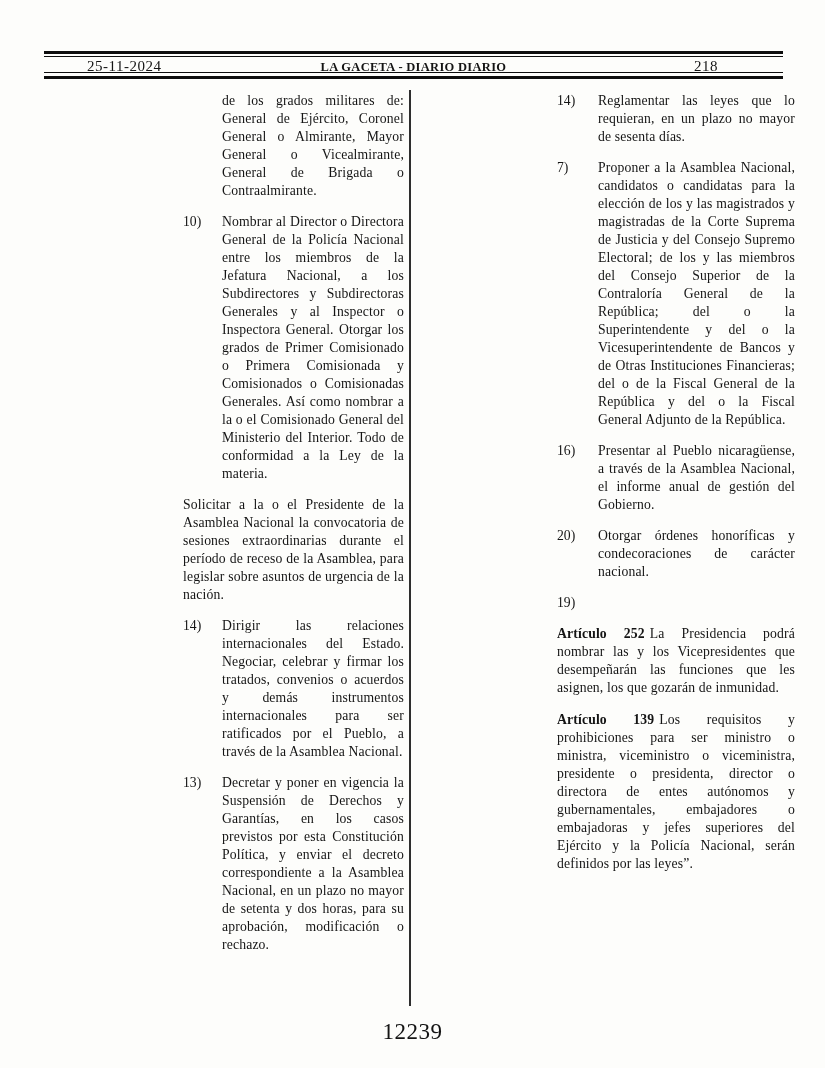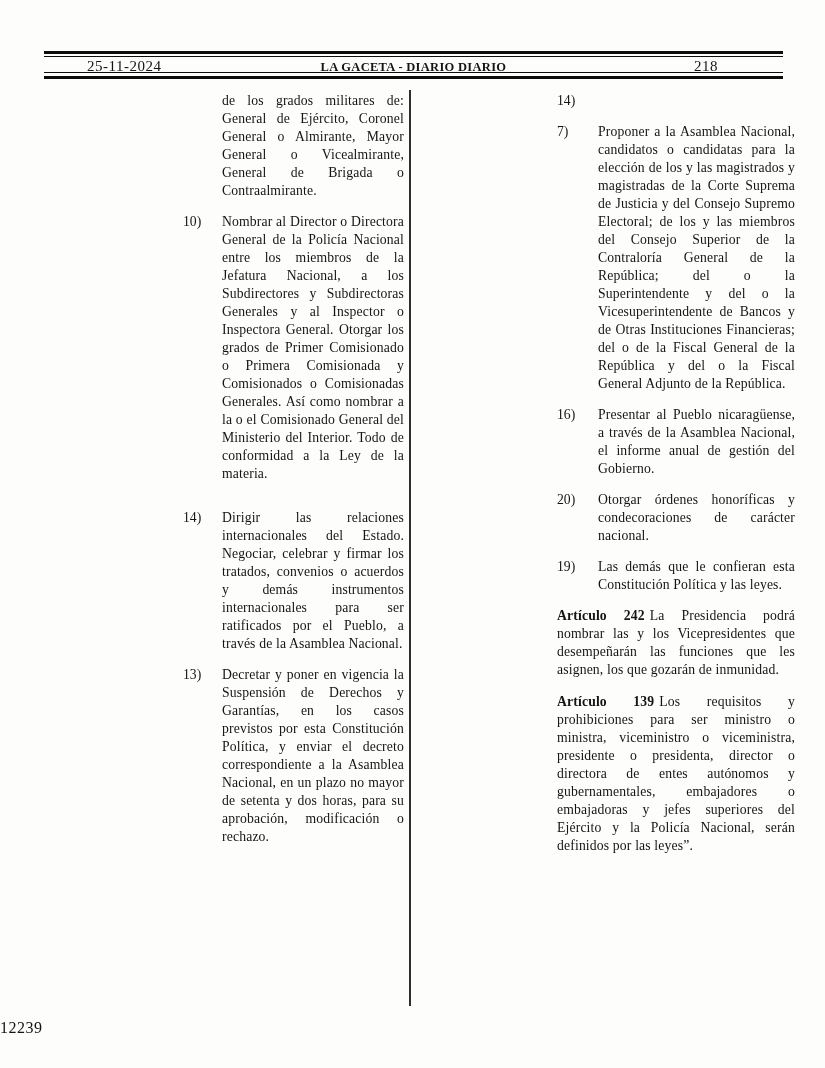--- a/index.html
+++ b/index.html
@@ -55,21 +55,21 @@
   .item .num { flex: 0 0 39px; }
   .col-right .item .num { flex: 0 0 41px; }
   .item .body { flex: 1 1 auto; text-align: justify; letter-spacing: 0.15px; }
 
   .article { margin: 4px 0 14px 0; text-align: justify; letter-spacing: 0.15px; }
   .article .lead { font-weight: bold; margin-right: 5px; }
 
   
   .folio {
     position: absolute; left: 0; right: 0; top: 1019px;
-    font-size: 16px; letter-spacing: 0.5px;
+    text-align: center; font-size: 23px; letter-spacing: 0.5px;
   }
 </style>
 </head>
 <body>
 
 <div class="page">
 
   <div class="rule thick r1"></div>
   <div class="rule thin r2"></div>
 
@@ -85,54 +85,55 @@
   <div class="col-divider"></div>
 
   <div class="col col-left">
     <p class="intro">de los grados militares de: General de Ejército, Coronel General o Almirante, Mayor General o Vicealmirante, General de Brigada o Contraalmirante.</p>
 
     <div class="item">
       <span class="num">10)</span>
       <span class="body">Nombrar al Director o Directora General de la Policía Nacional entre los miembros de la Jefatura Nacional, a los Subdirectores y Subdirectoras Generales y al Inspector o Inspectora General. Otorgar los grados de Primer Comisionado o Primera Comisionada y Comisionados o Comisionadas Generales. Así como nombrar a la o el Comisionado General del Ministerio del Interior. Todo de conformidad a la Ley de la materia.</span>
     </div>
     <div class="item">
+      <span class="body">Solicitar a la o el Presidente de la Asamblea Nacional la convocatoria de sesiones extraordinarias durante el período de receso de la Asamblea, para legislar sobre asuntos de urgencia de la nación.</span>
     </div>
     <div class="item">
       <span class="num">14)</span>
       <span class="body">Dirigir las relaciones internacionales del Estado. Negociar, celebrar y firmar los tratados, convenios o acuerdos y demás instrumentos internacionales para ser ratificados por el Pueblo, a través de la Asamblea Nacional.</span>
     </div>
     <div class="item">
       <span class="num">13)</span>
       <span class="body">Decretar y poner en vigencia la Suspensión de Derechos y Garantías, en los casos previstos por esta Constitución Política, y enviar el decreto correspondiente a la Asamblea Nacional, en un plazo no mayor de setenta y dos horas, para su aprobación, modificación o rechazo.</span>
     </div>
   </div>
 
   <div class="col col-right">
     <div class="item">
       <span class="num">14)</span>
+      <span class="body">Reglamentar las leyes que lo requieran, en un plazo no mayor de sesenta días.</span>
     </div>
     <div class="item">
       <span class="num">7)</span>
       <span class="body">Proponer a la Asamblea Nacional, candidatos o candidatas para la elección de los y las magistrados y magistradas de la Corte Suprema de Justicia y del Consejo Supremo Electoral; de los y las miembros del Consejo Superior de la Contraloría General de la República; del o la Superintendente y del o la Vicesuperintendente de Bancos y de Otras Instituciones Financieras; del o de la Fiscal General de la República y del o la Fiscal General Adjunto de la República.</span>
     </div>
     <div class="item">
       <span class="num">16)</span>
       <span class="body">Presentar al Pueblo nicaragüense, a través de la Asamblea Nacional, el informe anual de gestión del Gobierno.</span>
     </div>
     <div class="item">
       <span class="num">20)</span>
       <span class="body">Otorgar órdenes honoríficas y condecoraciones de carácter nacional.</span>
     </div>
     <div class="item">
       <span class="num">19)</span>
-      <span class="body">Las demás que le confieran esta Constitución Política y las leyes.</span>
     </div>
 
     <p class="article">
-      <b class="lead">Artículo 242</b><span class="atext">La Presidencia podrá nombrar las y los Vicepresidentes que desempeñarán las funciones que les asignen, los que gozarán de inmunidad.</span>
+      <b class="lead">Artículo 252</b><span class="atext">La Presidencia podrá nombrar las y los Vicepresidentes que desempeñarán las funciones que les asignen, los que gozarán de inmunidad.</span>
     </p>
     <p class="article">
       <b class="lead">Artículo 139</b><span class="atext">Los requisitos y prohibiciones para ser ministro o ministra, viceministro o viceministra, presidente o presidenta, director o directora de entes autónomos y gubernamentales, embajadores o embajadoras y jefes superiores del Ejército y la Policía Nacional, serán definidos por las leyes”.</span>
     </p>
   </div>
 
   <div class="folio">12239</div>
 
 </div>
 

